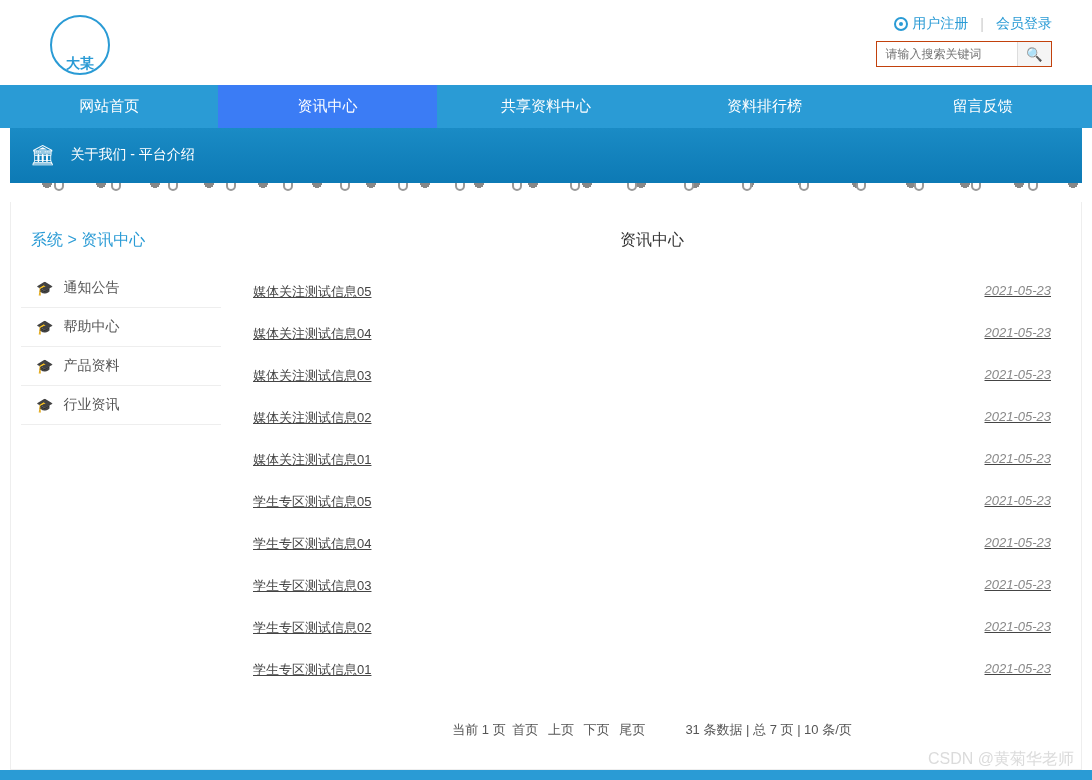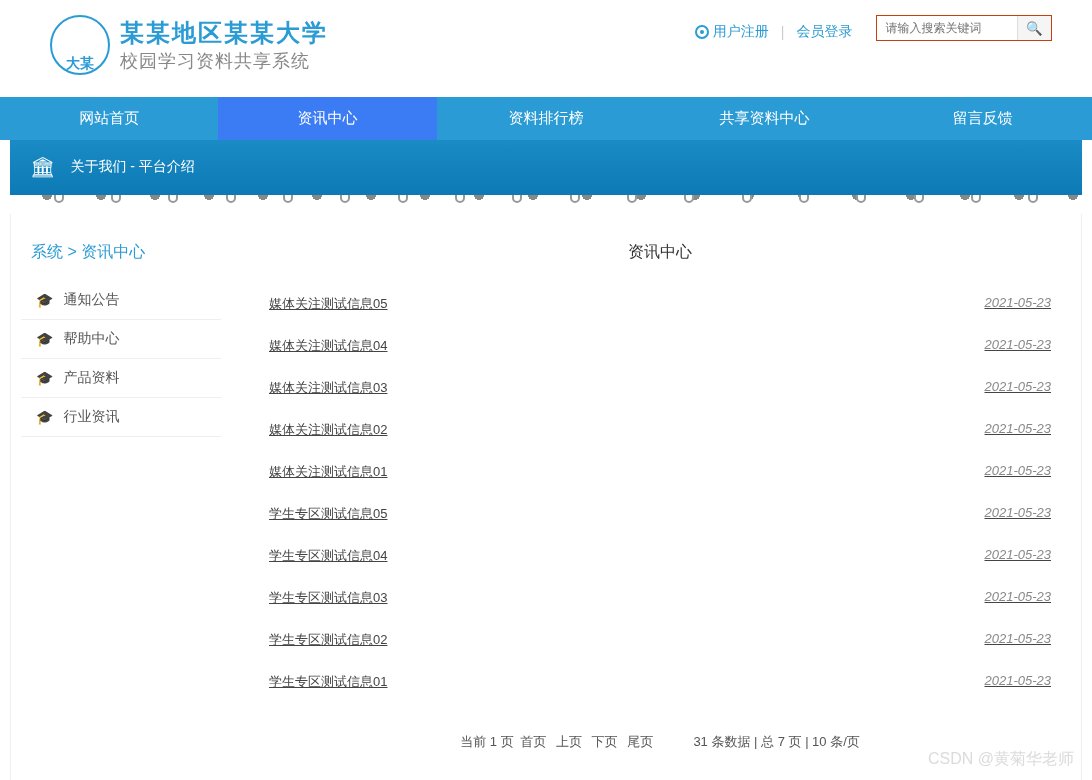--- a/index.html
+++ b/index.html
@@ -6,43 +6,43 @@
     body { font-family: "Microsoft YaHei", Arial, sans-serif; background: #fff; width: 1092px; }
     
     .header { display: flex; justify-content: space-between; align-items: flex-start; padding: 15px 40px 10px 50px; }
     .logo-area { display: flex; align-items: center; gap: 10px; }
     .logo-circle { width: 60px; height: 60px; border: 2px solid #2a9bd5; border-radius: 50%; display: flex; align-items: flex-end; justify-content: center; color: #2a9bd5; font-size: 9px; position: relative; }
     .logo-inner { font-size: 14px; font-weight: bold; }
     .title-block { display: flex; flex-direction: column; }
     .main-title { color: #2a9bd5; font-size: 24px; font-weight: bold; letter-spacing: 2px; }
     .sub-title { color: #888; font-size: 18px; letter-spacing: 1px; }
     
-    .header-right { display: flex; flex-direction: row; align-items: flex-end; gap: 24px; }
+    .header-right { display: flex; flex-direction: column; align-items: flex-end; gap: 8px; }
     .auth-links { display: flex; align-items: center; gap: 12px; color: #2a9bd5; font-size: 14px; }
     .auth-link { color: #2a9bd5; cursor: pointer; display: flex; align-items: center; gap: 4px; }
     .auth-sep { color: #ccc; }
     .target-icon { width: 14px; height: 14px; border: 2px solid #2a9bd5; border-radius: 50%; display: inline-flex; align-items: center; justify-content: center; }
     .target-icon::after { content: ''; width: 4px; height: 4px; background: #2a9bd5; border-radius: 50%; }
     .search-box { display: flex; border: 1px solid #c2410c; }
     .search-input { border: none; padding: 5px 8px; width: 140px; font-size: 12px; outline: none; }
     .search-btn { background: #f5f5f5; border: none; border-left: 1px solid #ddd; padding: 0 8px; cursor: pointer; color: #888; }
     
-    .nav { background: #2a9bd5; display: flex; margin-top: 12px; }
+    .nav { background: #2a9bd5; display: flex; }
     .nav-item { flex: 1; text-align: center; padding: 12px 0; color: #fff; font-size: 15px; cursor: pointer; }
     .nav-item.active { background: #3b7cf5; }
     
     .page-header { background: linear-gradient(#1a8bc5, #0d7ab5); margin: 0 10px; padding: 15px 20px; color: #fff; display: flex; align-items: center; gap: 15px; font-size: 14px; position: relative; }
     .bank-icon { font-size: 20px; }
     
     .binding { height: 20px; background: #fff; margin: 0 10px; position: relative; overflow: hidden; border-top: 1px solid #0d7ab5; }
     .binding::before { content: ''; position: absolute; top: -10px; left: 0; right: 0; height: 20px; background-image: radial-gradient(circle at 10px 10px, #888 0, #888 5px, transparent 5px); background-size: 54px 20px; background-position: 27px 0; }
     .ring-row { display: flex; position: absolute; top: -8px; left: 0; right: 0; justify-content: space-around; padding: 0 20px; }
     .ring { width: 10px; height: 16px; border: 2px solid #999; border-radius: 5px; background: #fff; }
     
-    .content { display: flex; margin: 0 10px; background: #fff; border: 1px solid #eee; border-top: none; padding: 20px 10px; gap: 28px; min-height: 540px; }
+    .content { display: flex; margin: 0 10px; background: #fff; border: 1px solid #eee; border-top: none; padding: 20px 10px; gap: 12px; min-height: 540px; }
     
     .sidebar { width: 200px; }
     .breadcrumb { color: #2a9bd5; font-size: 16px; padding: 8px 10px; margin-bottom: 10px; }
     .sidebar-menu { list-style: none; }
     .sidebar-item { padding: 10px 15px; border-bottom: 1px solid #eee; cursor: pointer; display: flex; align-items: center; gap: 10px; color: #555; font-size: 14px; }
     .cap-icon { font-size: 14px; }
     
     .main { flex: 1; padding: 0 20px; }
     .main-title-h { text-align: center; font-size: 16px; color: #333; padding: 8px 0 20px; font-weight: normal; }
     .news-list { list-style: none; }
@@ -58,24 +58,20 @@
     .watermark { position: fixed; bottom: 10px; right: 18px; color: #ccc; font-size: 16px; opacity: 0.7; pointer-events: none; }
   </style>
 </head>
 <body>
 
 <div class="header">
   <div class="logo-area">
     <div class="logo-circle">
         <span class="logo-inner">大某</span>
       </div>
-    <div class="title-block">
-      <div class="main-title">某某地区某某大学</div>
-      <div class="sub-title">校园学习资料共享系统</div>
-    </div>
   </div>
   <div class="header-right">
     <div class="auth-links">
       <span class="auth-link">
         <span class="target-icon"></span>
         <span>用户注册</span>
       </span>
       <span class="auth-sep">|</span>
       <span class="auth-link">会员登录</span>
     </div>
@@ -84,22 +80,22 @@
       <button class="search-btn">
         <span>🔍</span>
       </button>
     </div>
   </div>
 </div>
 
 <div class="nav">
   <div class="nav-item">网站首页</div>
   <div class="nav-item active">资讯中心</div>
+  <div class="nav-item">共享资料中心</div>
   <div class="nav-item">资料排行榜</div>
-  <div class="nav-item">共享资料中心</div>
   <div class="nav-item">留言反馈</div>
 </div>
 
 <div class="page-header">
   <span class="bank-icon">🏛</span>
   <span>关于我们 - 平台介绍</span>
 </div>
 
 <div class="binding">
   <div class="ring-row">

